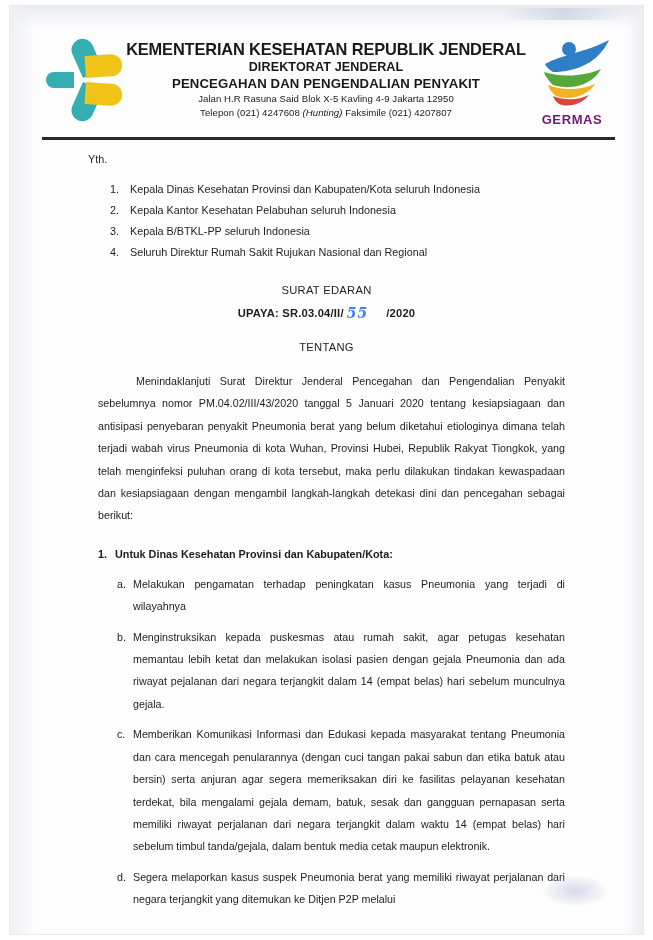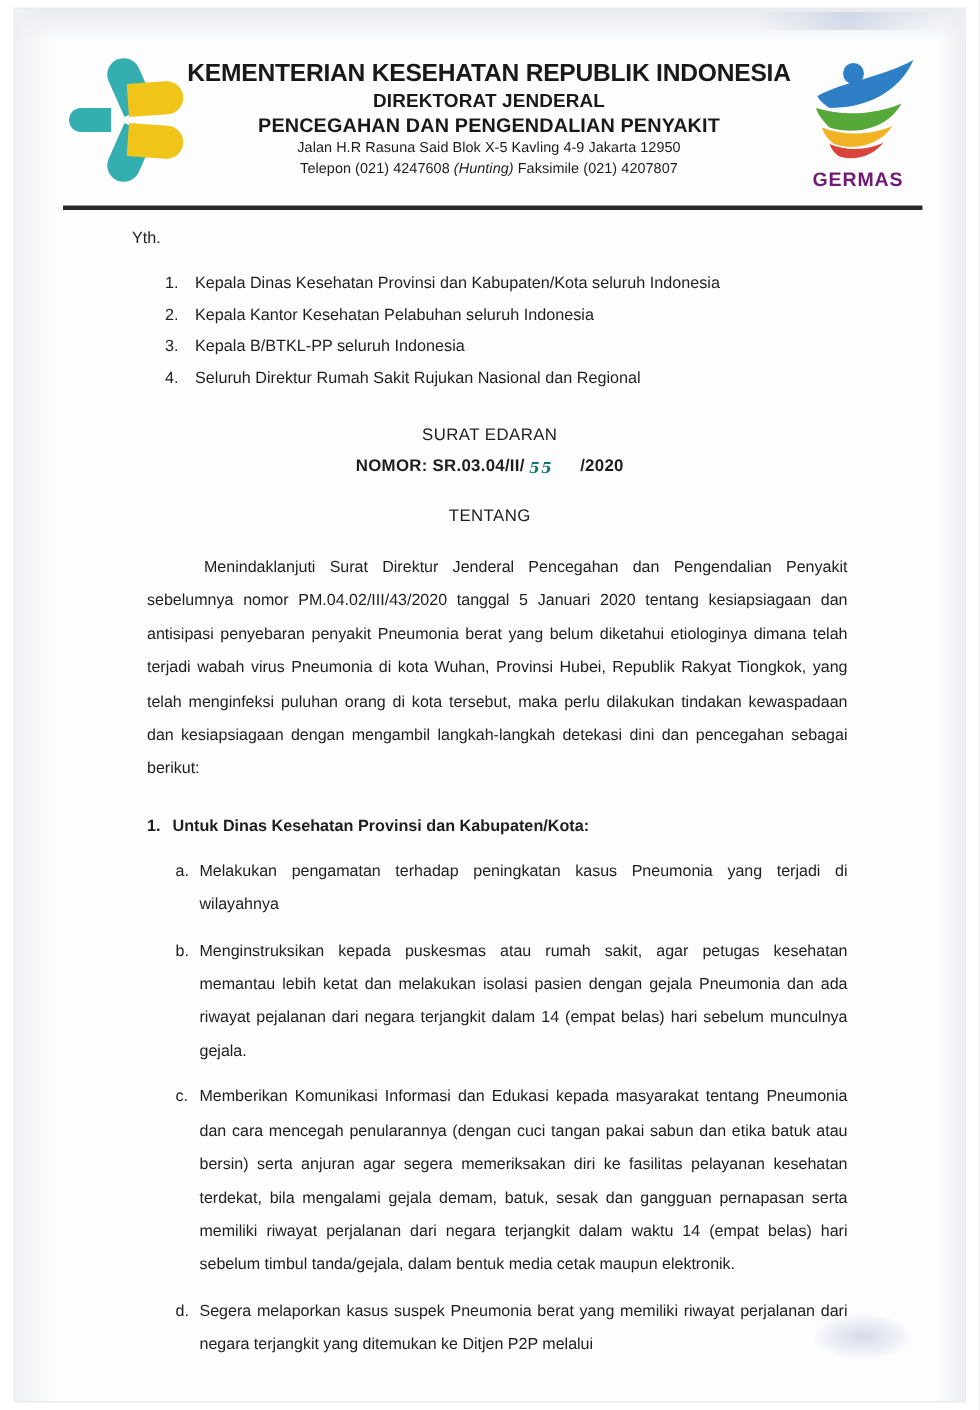--- a/index.html
+++ b/index.html
@@ -160,22 +160,22 @@
     margin-top: 9px;
     text-align: center;
     font-weight: bold;
     font-size: 11.2px;
     letter-spacing: 0.2px;
   }
   .handwriting {
     font-family: "DejaVu Serif", serif;
     font-style: italic;
     font-weight: bold;
-    color: #0f766e;
-    font-size: 10px;
+    color: #3b82f6;
+    font-size: 14px;
     letter-spacing: 1px;
     padding: 0 18px 0 3px;
     vertical-align: -1px;
     text-align: center;
   }
   #tentang { margin-top: 20px; }
   #subject-block {
     margin-top: 14px;
     text-align: center;
     font-weight: bold;
@@ -269,21 +269,21 @@
 
           <path d="M40 40 L66 40 a11 11 0 0 0 0 -22 L40 18 z" fill="#f0c419" transform="rotate(-4 40 40)"></path>
 
           <path d="M40 44 L66 44 a11 11 0 0 1 0 22 L40 66 z" fill="#f0c419" transform="rotate(4 40 44)"></path>
 
           <path d="M36 42 L52 30 L52 54 z" fill="#ffffff" opacity="0.0"></path>
         </svg>
       </div>
 
       <div id="org-block">
-        <div class="org-l1">KEMENTERIAN KESEHATAN REPUBLIK INDONESIA</div>
+        <div class="org-l1">KEMENTERIAN KESEHATAN REPUBLIK JENDERAL</div>
         <div class="org-l2">DIREKTORAT JENDERAL</div>
         <div class="org-l3">PENCEGAHAN DAN PENGENDALIAN PENYAKIT</div>
         <div class="org-addr">Jalan H.R Rasuna Said Blok X-5 Kavling 4-9 Jakarta 12950</div>
         <div class="org-addr"><span>Telepon (021) 4247608 </span><i>(Hunting)</i><span> Faksimile (021) 4207807</span></div>
       </div>
 
       <div id="germas-logo">
         <svg viewBox="0 0 86 76" width="86" height="76" aria-hidden="true">
           <circle cx="40" cy="13" r="7" fill="#2f7fc6"></circle>
           <path d="M16 28 C34 18 58 16 80 4 C70 26 48 36 24 36 C21 34 17 31 16 28 z" fill="#2f7fc6"></path>
@@ -315,21 +315,21 @@
           <span class="txt">Kepala B/BTKL-PP seluruh Indonesia</span>
         </li>
         <li>
           <span class="num">4.</span>
           <span class="txt">Seluruh Direktur Rumah Sakit Rujukan Nasional dan Regional</span>
         </li>
       </ul>
 
       <div id="surat-edaran" class="center-line">SURAT EDARAN</div>
 
-      <div id="nomor-line"><span>NOMOR: SR.03.04/II/</span><span class="handwriting">55</span><span>/2020</span></div>
+      <div id="nomor-line"><span>UPAYA: SR.03.04/II/</span><span class="handwriting">55</span><span>/2020</span></div>
 
       <div id="tentang" class="center-line">TENTANG</div>
 
 
       <p id="intro-para" class="para">Menindaklanjuti Surat Direktur Jenderal Pencegahan dan Pengendalian Penyakit sebelumnya nomor PM.04.02/III/43/2020 tanggal 5 Januari 2020 tentang kesiapsiagaan dan antisipasi penyebaran penyakit Pneumonia berat yang belum diketahui etiologinya dimana telah terjadi wabah virus Pneumonia di kota Wuhan, Provinsi Hubei, Republik Rakyat Tiongkok, yang telah menginfeksi puluhan orang di kota tersebut, maka perlu dilakukan tindakan kewaspadaan dan kesiapsiagaan dengan mengambil langkah-langkah detekasi dini dan pencegahan sebagai berikut:</p>
 
       <ol id="numbered-list">
         <li>
           <div class="lvl1">
             <span class="num">1.</span>

